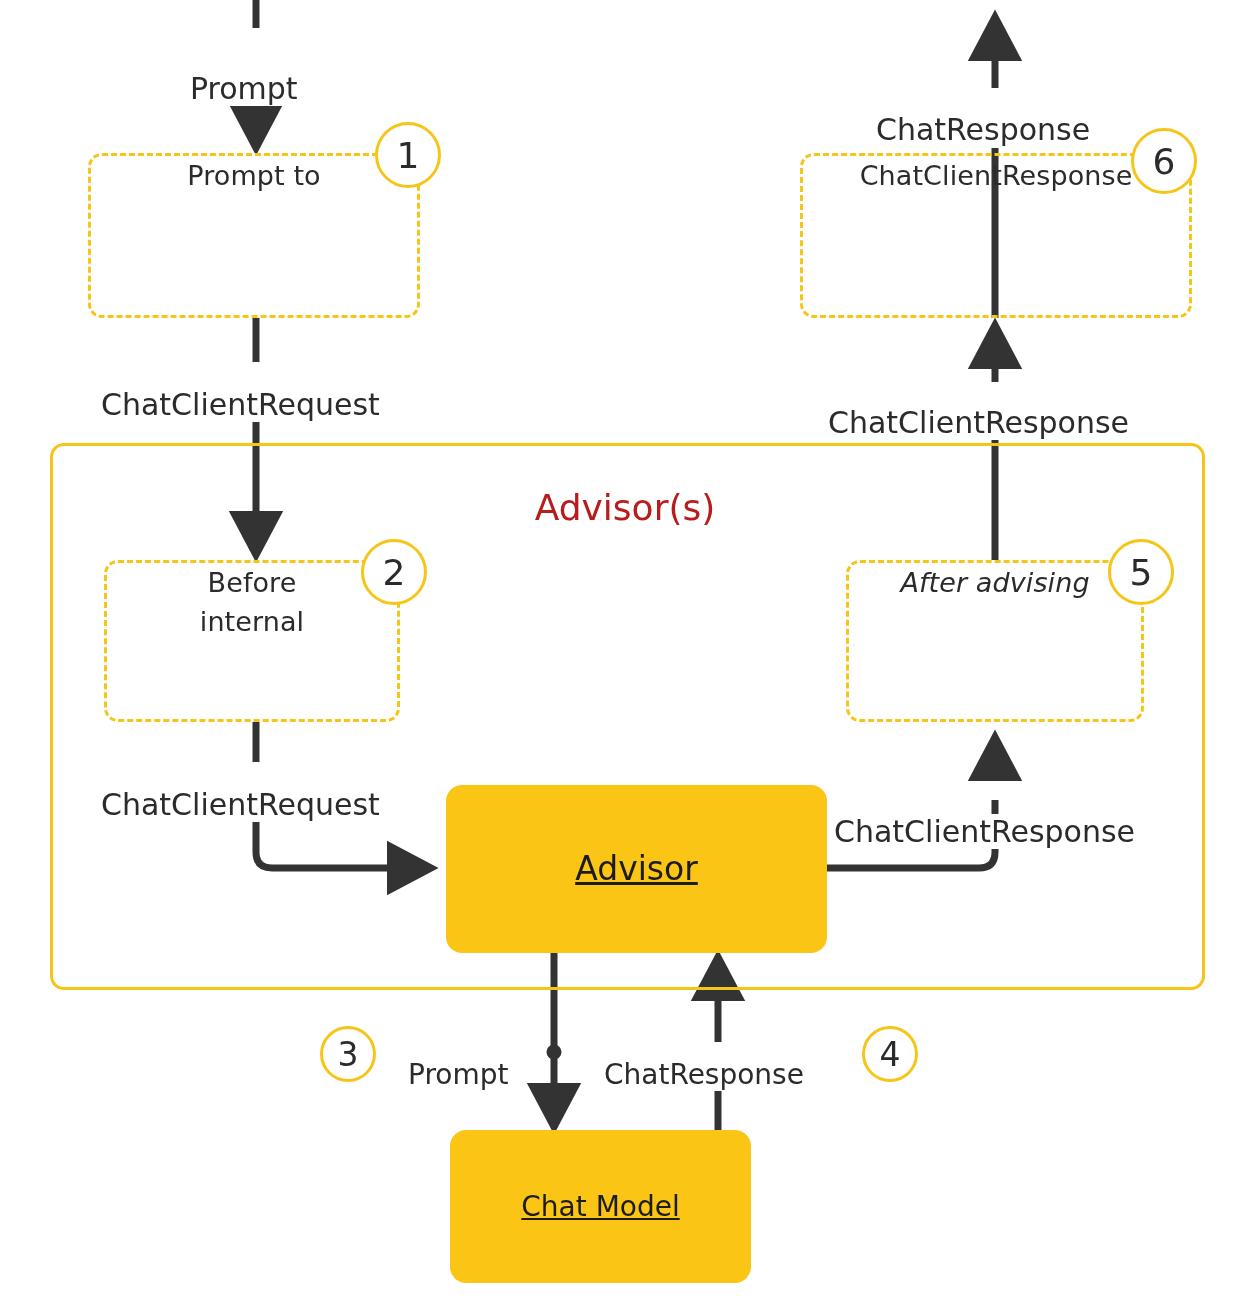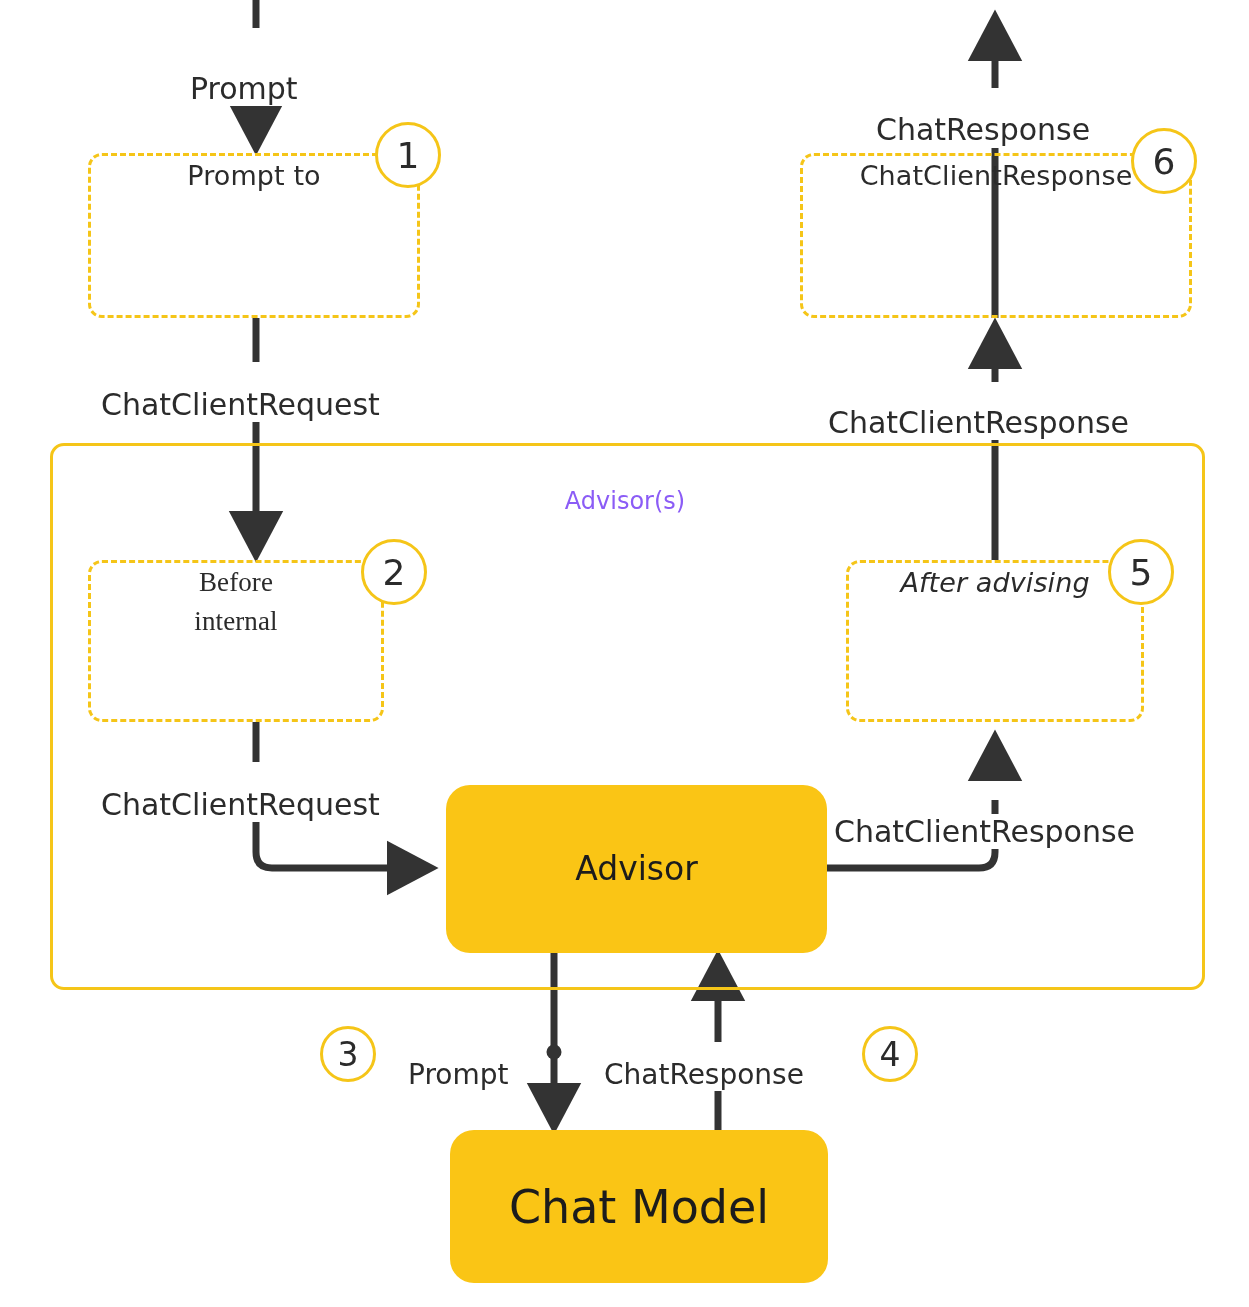--- a/index.html
+++ b/index.html
@@ -87,52 +87,53 @@
     border: 3px solid #F5C518;
     border-radius: 14px;
     background: transparent;
   }
   #advisors-title {
     position: absolute;
     left: 505px;
     top: 487px;
     width: 240px;
     text-align: center;
-    font-size: 24px;
-    color: #8b5cf6;
+    font-size: 36px;
+    color: #b91c1c;
   }
 
   
   .solid-node {
     position: absolute;
     box-sizing: border-box;
     background: #FAC515;
-    border-radius: 24px;
+    border-radius: 16px;
     display: flex;
     flex-direction: column;
     align-items: center;
     justify-content: center;
     text-align: center;
     color: #1c1c1c;
     z-index: 4;
+    text-decoration: underline;
   }
   #advisor-internal-node {
     left: 446px;
     top: 785px;
     width: 381px;
     height: 168px;
     font-size: 33px;
     line-height: 1.35;
   }
   #chat-model-node {
     left: 450px;
     top: 1130px;
-    width: 378px;
+    width: 301px;
     height: 153px;
-    font-size: 46px;
+    font-size: 28px;
   }
 
   
   .edge-label {
     position: absolute;
     color: #2b2b2b;
     font-size: 30px;
     white-space: nowrap;
     background: #ffffff;
     padding: 0 4px;
@@ -195,21 +196,21 @@
     </div>
     <div class="badge" style="left:375px; top:122px;">1</div>
 
     <div class="step-box" style="left:800px; top:153px; width:392px; height:165px;">
       <div class="step-label">
         <span>ChatClientResponse</span><br>
       </div>
     </div>
     <div class="badge" style="left:1131px; top:128px;">6</div>
 
-    <div class="step-box" style="left:88px; top:560px; width:296px; height:162px;font-family:Liberation Serif, serif;">
+    <div class="step-box" style="left:104px; top:560px; width:296px; height:162px;">
       <div class="step-label">
         <span>Before</span><br>
         <span>internal</span>
       </div>
     </div>
     <div class="badge" style="left:361px; top:539px;">2</div>
 
     <div class="step-box" style="left:846px; top:560px; width:298px; height:162px;font-style:italic;">
       <div class="step-label">After advising</div>
     </div>

